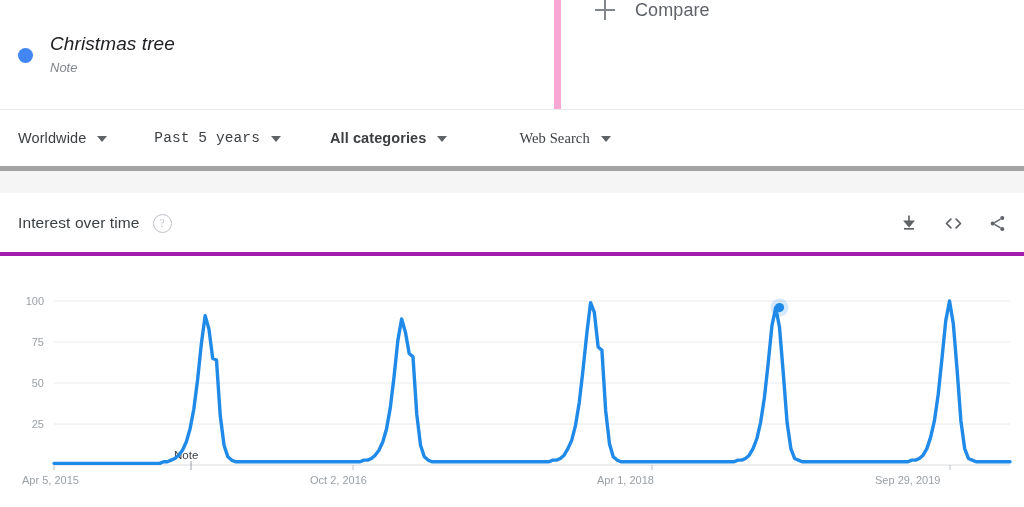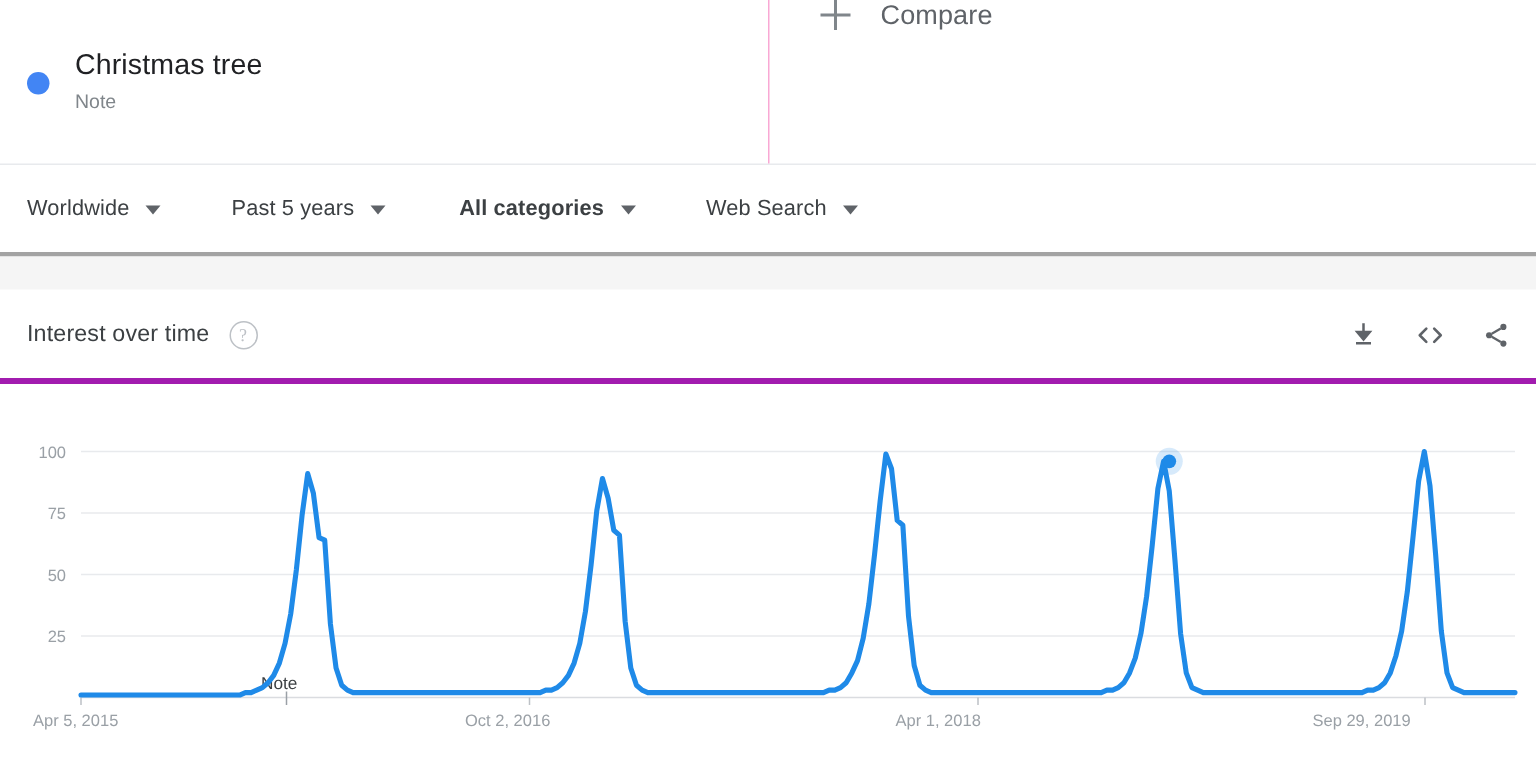--- a/index.html
+++ b/index.html
@@ -17,26 +17,27 @@
   }
 
   
   .query-row {
     display: flex;
     height: 110px;
     border-bottom: 1px solid #e8eaed;
     box-sizing: border-box;
   }
   .query-cell {
-    width: 513px;
+    width: 561px;
     box-sizing: border-box;
     display: flex;
     align-items: center;
     padding-left: 18px;
-    border-right: 1px solid #f9a8d4;
+    border-right: 7px solid #f9a8d4;
+    font-style: italic;
   }
   .legend-dot {
     width: 15px;
     height: 15px;
     border-radius: 50%;
     background: #4285f4;
     flex: 0 0 auto;
     margin-right: 17px;
     margin-top: 2px;
   }
@@ -86,21 +87,21 @@
     font-size: 18px;
     color: #5f6368;
     letter-spacing: .1px;
   }
 
   
   .filter-bar {
     height: 61px;
     display: flex;
     align-items: center;
-    border-bottom: 3px solid #a3a3a3;
+    border-bottom: 5px solid #a3a3a3;
     box-sizing: border-box;
   }
   .filter {
     display: flex;
     align-items: center;
     cursor: pointer;
     height: 100%;
   }
   .filter-label {
     font-size: 14.5px;
@@ -109,23 +110,23 @@
   }
   .caret {
     width: 0; height: 0;
     border-left: 5px solid transparent;
     border-right: 5px solid transparent;
     border-top: 6px solid #5f6368;
     margin-left: 11px;
     margin-top: 2px;
   }
   #f-worldwide { margin-left: 18px; }
-  #f-time      { margin-left: 47px; }
+  #f-time      { margin-left: 47px; font-family: Liberation Mono, monospace; }
   #f-category  { margin-left: 49px; font-weight: bold; }
-  #f-search    { margin-left: 47px; }
+  #f-search    { margin-left: 72px; font-family: Liberation Serif, serif; }
 
   
   .gray-band {
     height: 22px;
     background: #f5f5f5;
     border-bottom: 1px solid #ffffff;
   }
 
   
   .card-header {

